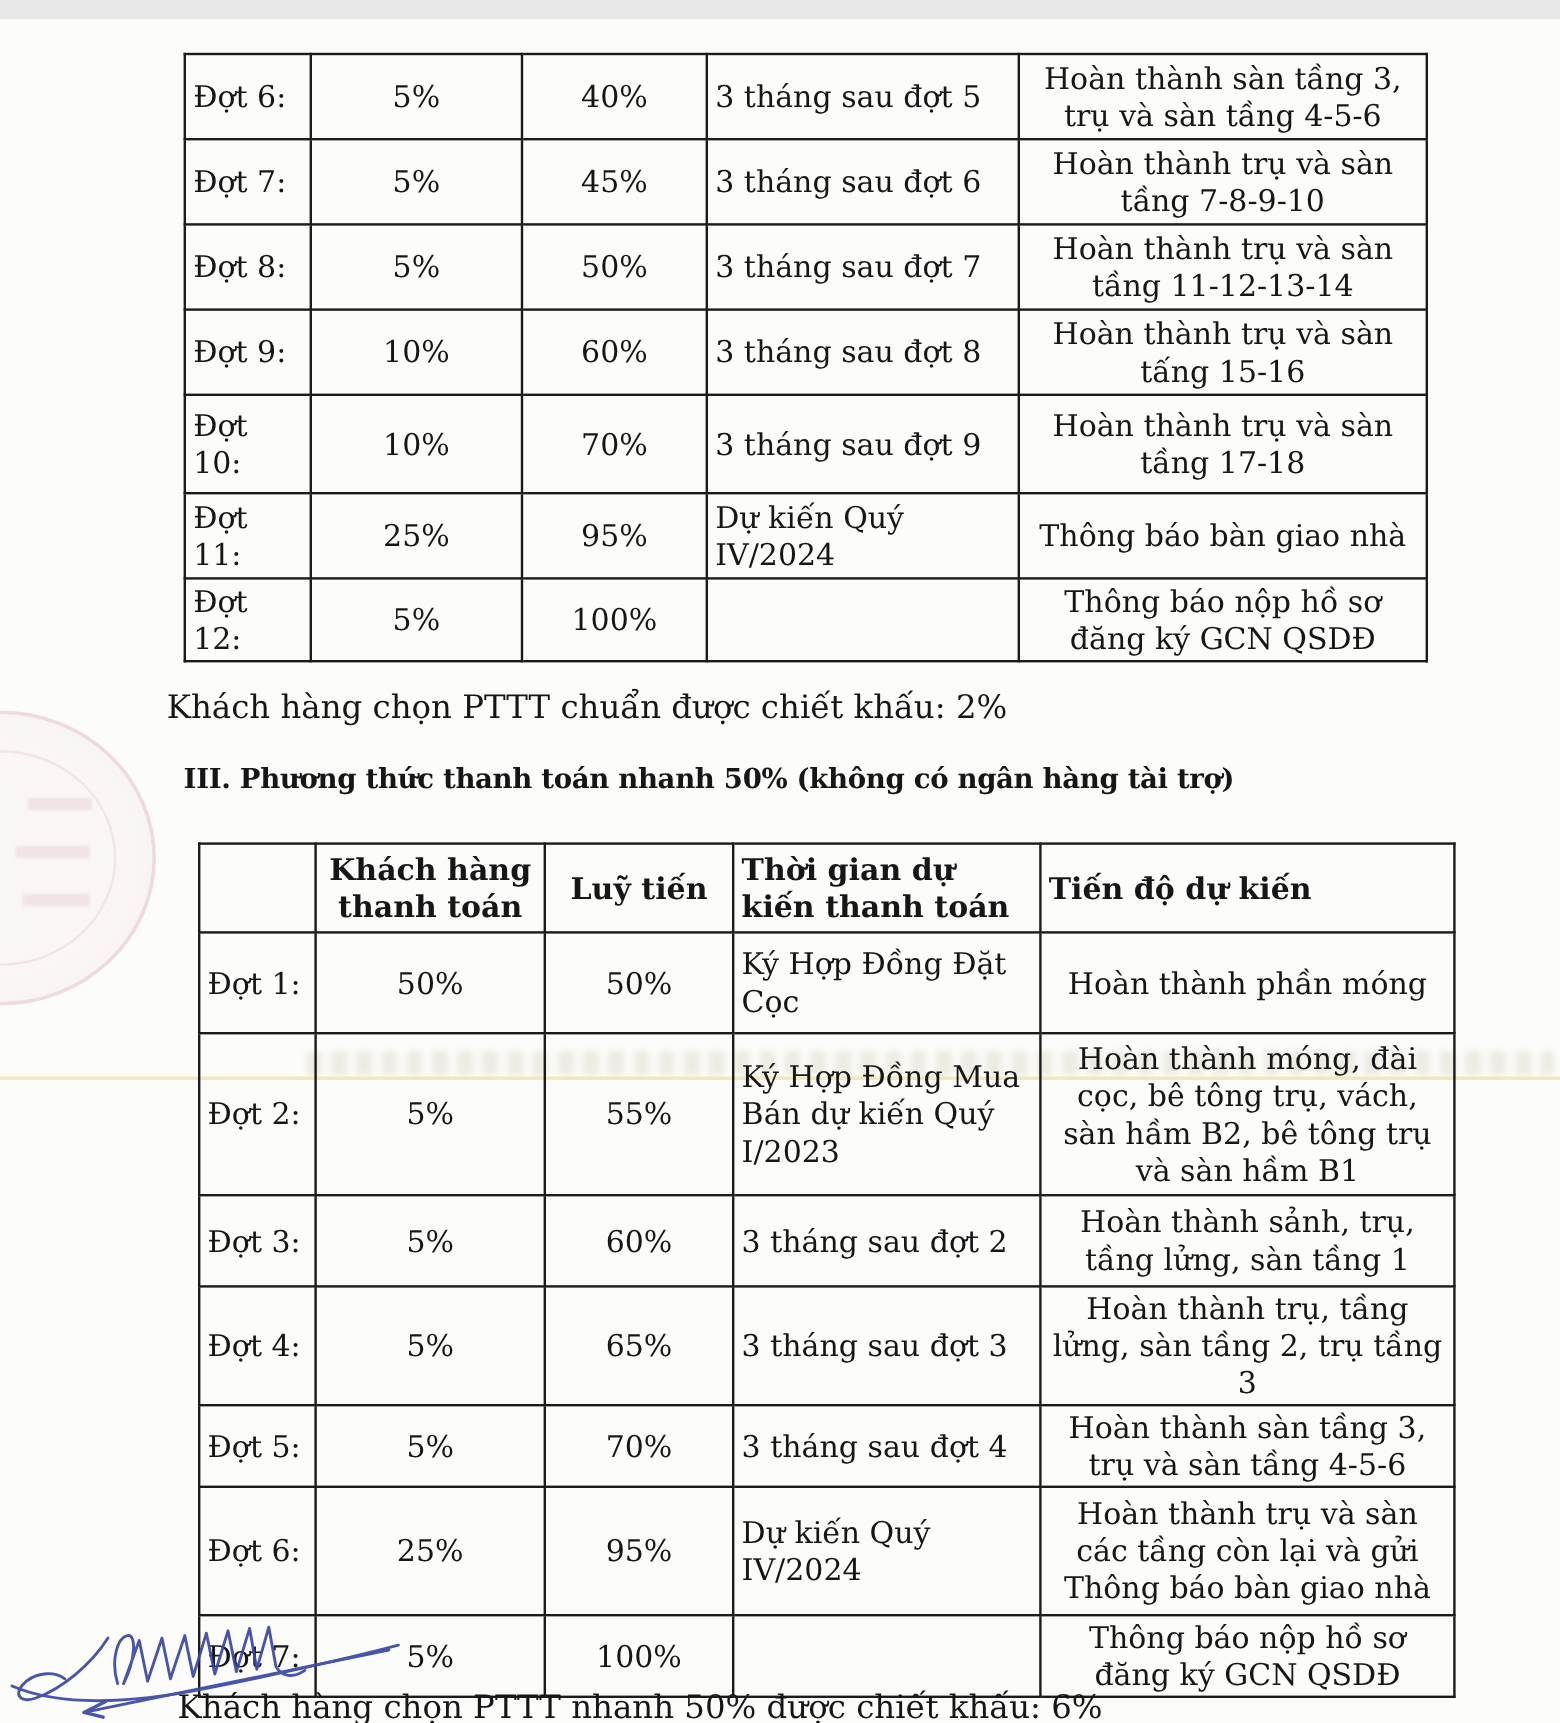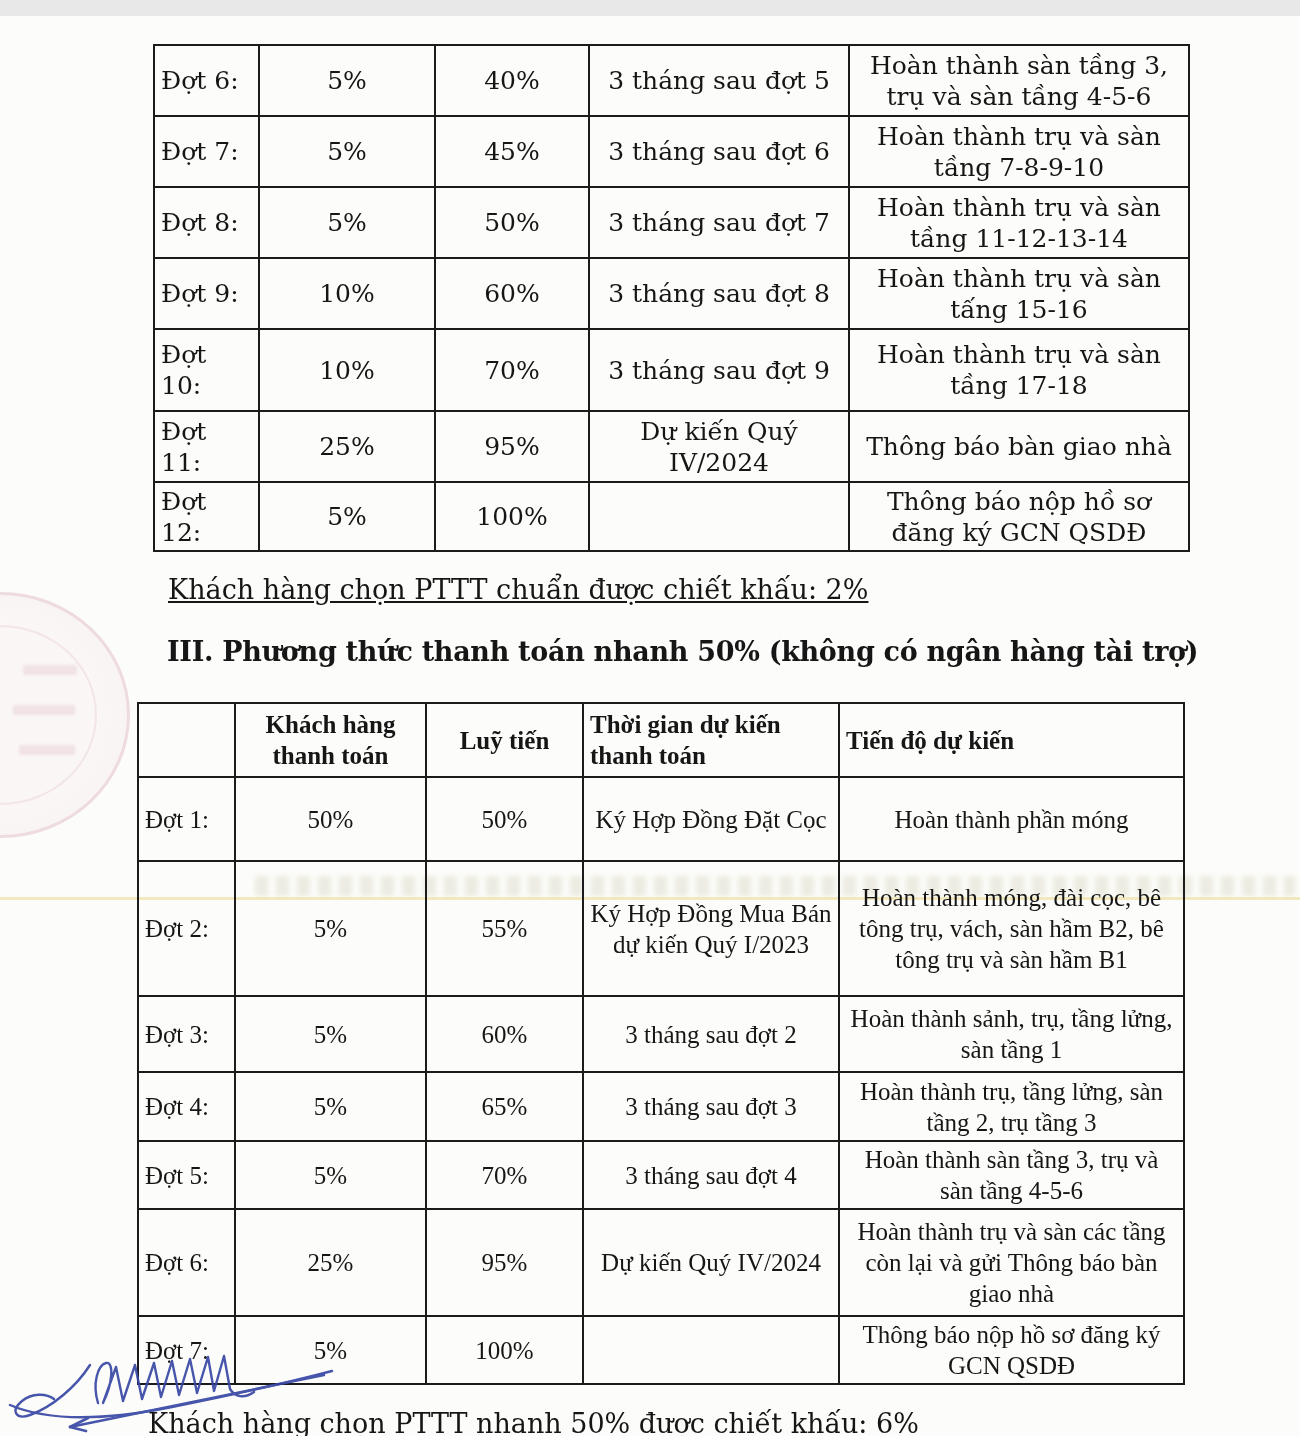--- a/index.html
+++ b/index.html
@@ -23,39 +23,39 @@
     border:2px solid #1b1b1b;
     font-size:25px;
     line-height:1.24;
     padding:2px 6px;
     vertical-align:middle;
     overflow:hidden;
     font-weight:normal;
   }
   table.paytable th{font-weight:bold;}
   #table1{left:153px;top:28px;width:1035px;}
-  #table2{left:137px;top:686px;width:1046px;font-family:Liberation Serif, serif;}
+  #table2{left:165px;top:686px;width:1046px;}
   .c-label{text-align:left;}
   .c-pct{text-align:center;}
-  .c-time{text-align:center;padding-left:5px;}
+  .c-time{text-align:left;padding-left:5px;}
   .c-prog{text-align:center;padding-left:5px;}
   th.c-head-center{text-align:center;}
   th.c-head-left{text-align:left;}
   
   .note{
     position:absolute;
     font-size:27px;
     white-space:nowrap;
   }
-  #note1{left:168px;top:558px;text-decoration:underline;}
+  #note1{left:139px;top:558px;}
   #note2{left:148px;top:1392px;}
   .heading{
     position:absolute;
-    left:167px;top:620px;
-    font-size:27px;
+    left:153px;top:620px;
+    font-size:23px;
     font-weight:bold;
     letter-spacing:-0.3px;
     white-space:nowrap;
   }
   
   .yellow-line{
     position:absolute;
     left:0;top:881px;
     width:1300px;height:3px;
     background:#ecdf9e;

